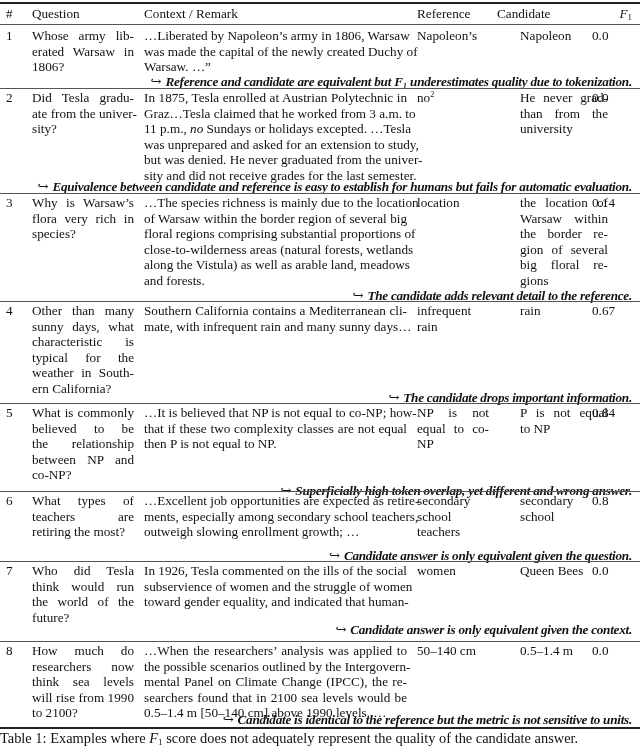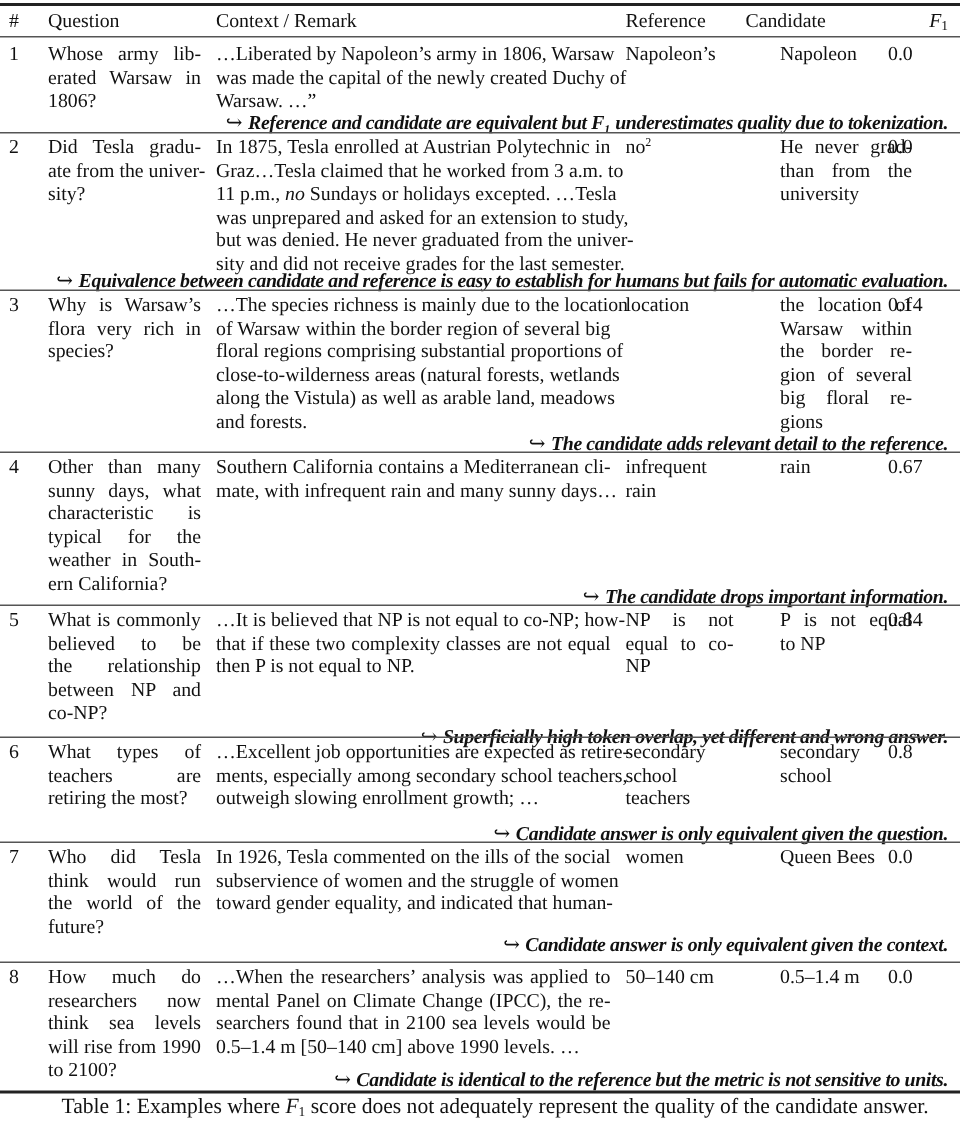--- a/index.html
+++ b/index.html
@@ -26,21 +26,21 @@
   .line.last { text-align-last: left; }
   .remark {
     position: absolute; right: 8px; white-space: nowrap;
     font-weight: bold; font-style: italic; font-size: 13.2px;
     letter-spacing: -0.25px;
   }
   .remark .arrow { font-weight: normal; font-style: normal; margin-right: 4px; }
   sup { font-size: 8px; line-height: 0; vertical-align: 5px; }
   .caption {
     position: absolute; left: 0; top: 731px; width: 517px; text-align: center;
-    font-size: 14.4px; white-space: nowrap; margin-left: 41px;
+    font-size: 14.4px; white-space: nowrap;
   }
   i.f { font-style: italic; }
   .sub { font-size: 9px; vertical-align: -2px; line-height: 0; }
 </style>
 </head>
 <body>
 
 <div class="rule-top"></div>
 
 <div>
@@ -238,20 +238,21 @@
       <div class="cell c-num">8</div>
       <div class="cell c-q">
         <span class="line">How much do</span>
         <span class="line">researchers now</span>
         <span class="line">think sea levels</span>
         <span class="line">will rise from 1990</span>
         <span class="line last">to 2100?</span>
       </div>
       <div class="cell c-ctx">
         <span class="line">…When the researchers’ analysis was applied to</span>
+        <span class="line">the possible scenarios outlined by the Intergovern-</span>
         <span class="line">mental Panel on Climate Change (IPCC), the re-</span>
         <span class="line">searchers found that in 2100 sea levels would be</span>
         <span class="line last">0.5–1.4 m [50–140 cm] above 1990 levels. …</span>
       </div>
       <div class="cell c-ref">
         <span class="line last">50–140 cm</span>
       </div>
       <div class="cell c-cand">
         <span class="line last">0.5–1.4 m</span>
       </div>

